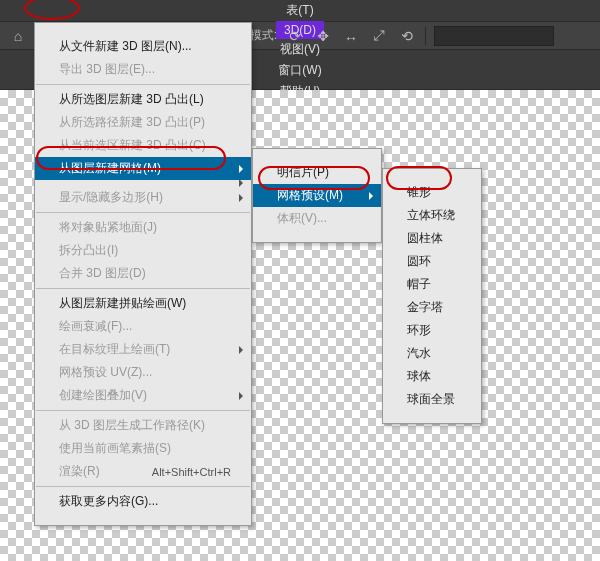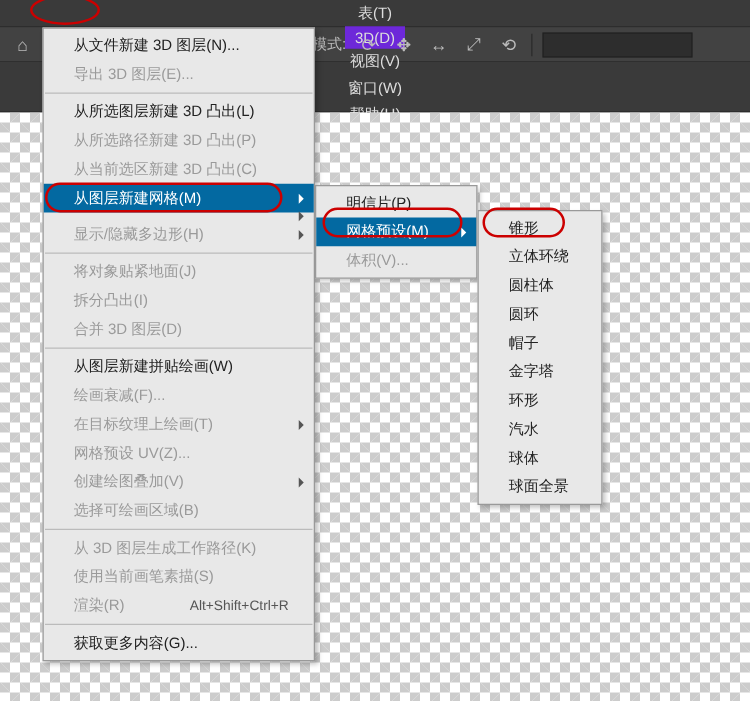--- a/index.html
+++ b/index.html
@@ -64,21 +64,21 @@
     background-position:0 0,0 8px,8px -8px,-8px 0;
     background-color:#fff;
   }
   
   .menu {
     position: absolute;
     background: #e8e8e8;
     border: 1px solid #999;
     box-shadow: 2px 2px 4px rgba(0,0,0,.25);
     color: #222;
-    padding: 2px 0;
+    padding: 12px 0;
     z-index: 10;
   }
   .menu .row {
     display:flex; align-items:center;
     padding: 3px 24px 3px 24px;
     white-space: nowrap;
     position: relative;
     cursor: default;
   }
   .menu .row.disabled { color:#9a9a9a; }
@@ -189,23 +189,20 @@
       <span>在目标纹理上绘画(T)</span>
       <span class="arrow"></span>
     </div>
     <div class="row disabled">
       <span>网格预设 UV(Z)...</span>
     </div>
     <div class="row disabled">
       <span>创建绘图叠加(V)</span>
       <span class="arrow"></span>
     </div>
-    <div class="row disabled">
-      <span>选择可绘画区域(B)</span>
-    </div>
     <hr>
     <div class="row disabled">
       <span>从 3D 图层生成工作路径(K)</span>
     </div>
     <div class="row disabled">
       <span>使用当前画笔素描(S)</span>
     </div>
     <div class="row disabled">
       <span>渲染(R)</span>
       <span class="hotkey">Alt+Shift+Ctrl+R</span>

